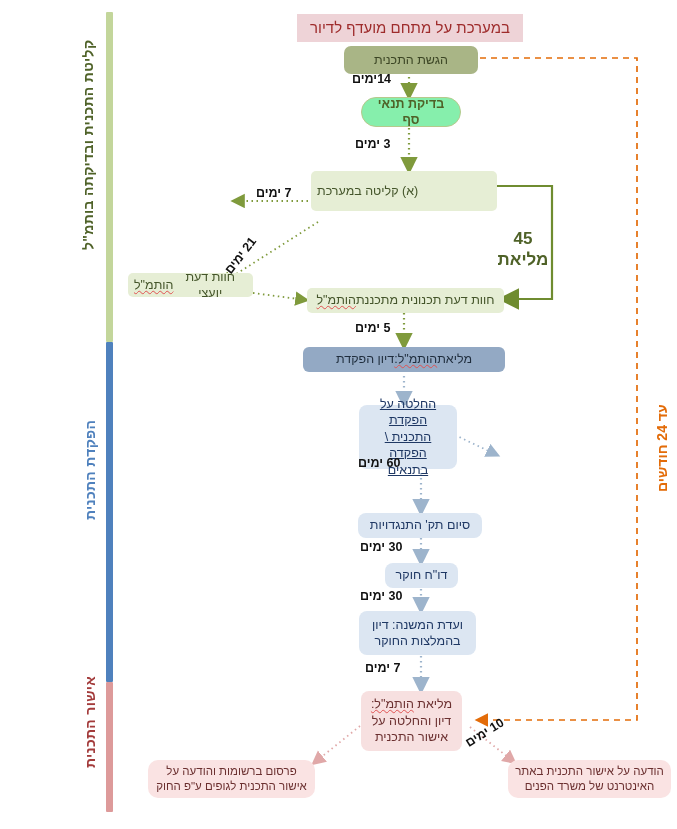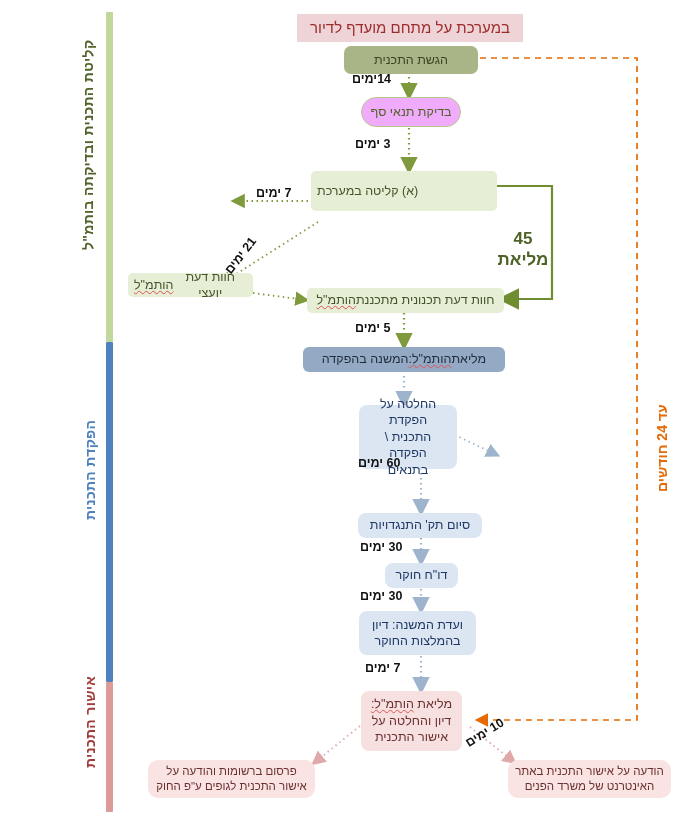--- a/index.html
+++ b/index.html
@@ -68,24 +68,25 @@
     font-size: 15px;
     border-radius: 0;
     justify-content: center;
   }
   .box-green-dark {
     background: #a9b586;
     color: #3b4524;
     border-radius: 7px;
   }
   .box-green-pill {
-    background: #f0abfc;
+    background: #86efac;
     border: 1px solid #b6c98c;
     color: #4f6228;
     border-radius: 16px;
+    font-weight: bold;
   }
   .box-green-light {
     background: #e6eed5;
     color: #44552a;
     border-radius: 5px;
   }
   .box-blue-dark {
     background: #93a9c4;
     color: #1f2d3d;
     border-radius: 6px;
@@ -224,24 +225,24 @@
   </div>
 
   <div class="dur45" style="left:494px; top:228px; width:58px;text-align:center;">
     <div>45</div>
     <div>מליאת</div>
   </div>
 
   <div class="box box-blue-dark" style="left:303px; top:347px; width:202px; height:25px; justify-content:center;">
     <span>מליאת </span>
       <span class="sq">הותמ"ל:</span>
-      <span>  המשנה בהפקדה</span>
-  </div>
-
-  <div class="box box-blue-light" style="left:359px; top:405px; width:98px; height:64px; flex-direction:column; justify-content:center;">
+      <span>  דיון הפקדת</span>
+  </div>
+
+  <div class="box box-blue-light" style="left:359px; top:405px; width:98px; height:64px; flex-direction:column; justify-content:center;text-decoration:underline;">
     <span>החלטה על הפקדת</span>
     <span>התכנית \ הפקדה</span>
     <span>בתנאים</span>
   </div>
 
 
   <div class="box box-blue-light" style="left:358px; top:513px; width:124px; height:25px;">סיום  תק' התנגדויות</div>
 
   <div class="box box-blue-light" style="left:385px; top:563px; width:73px; height:25px;">דו"ח חוקר</div>
 

